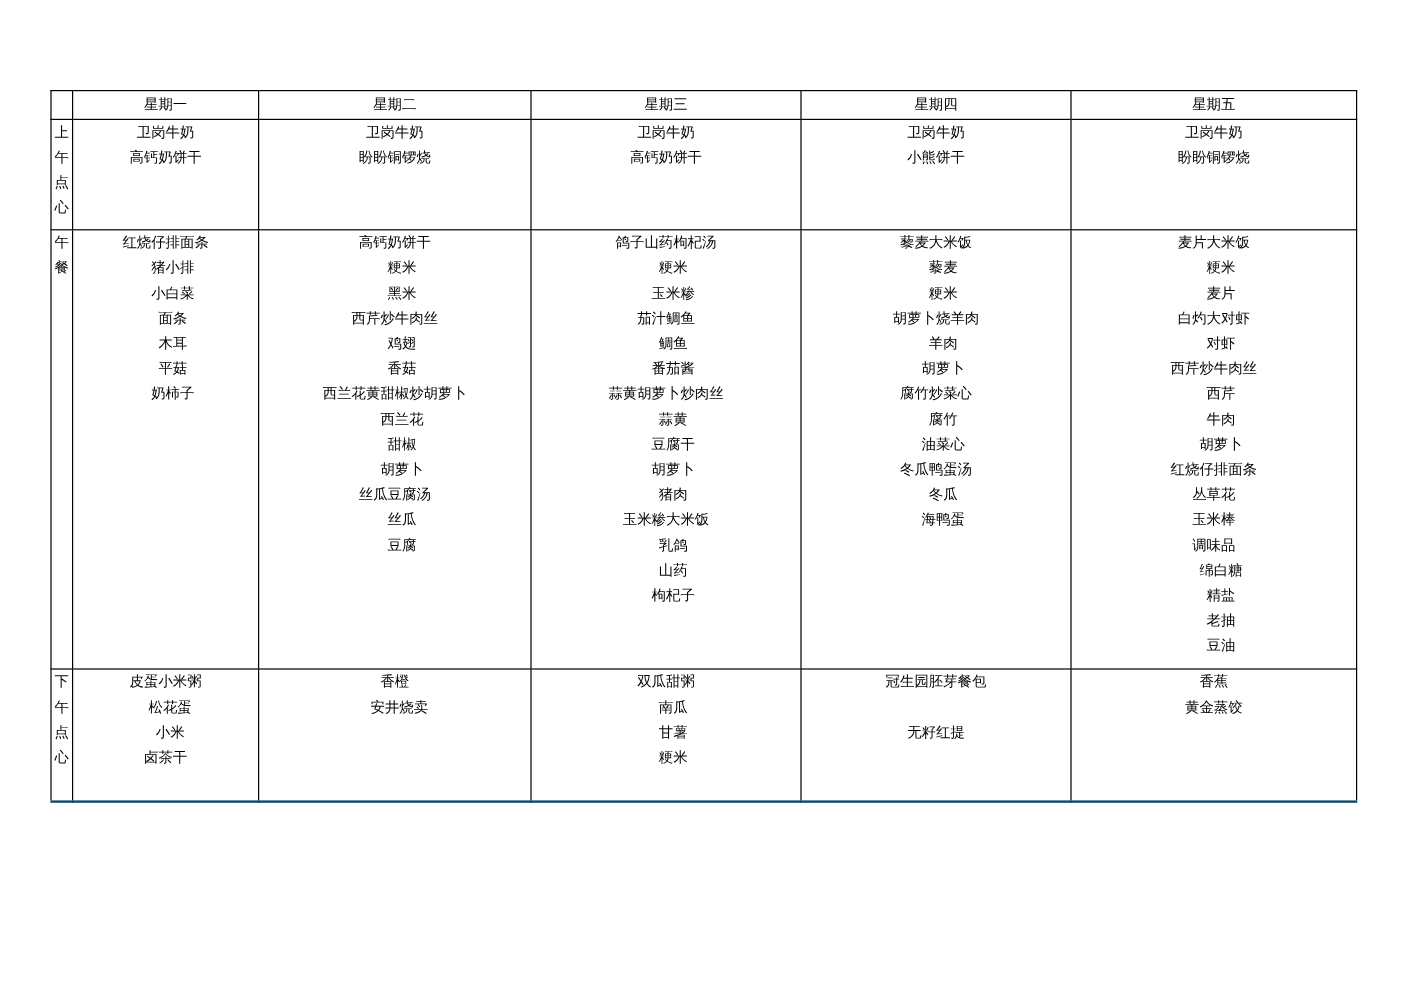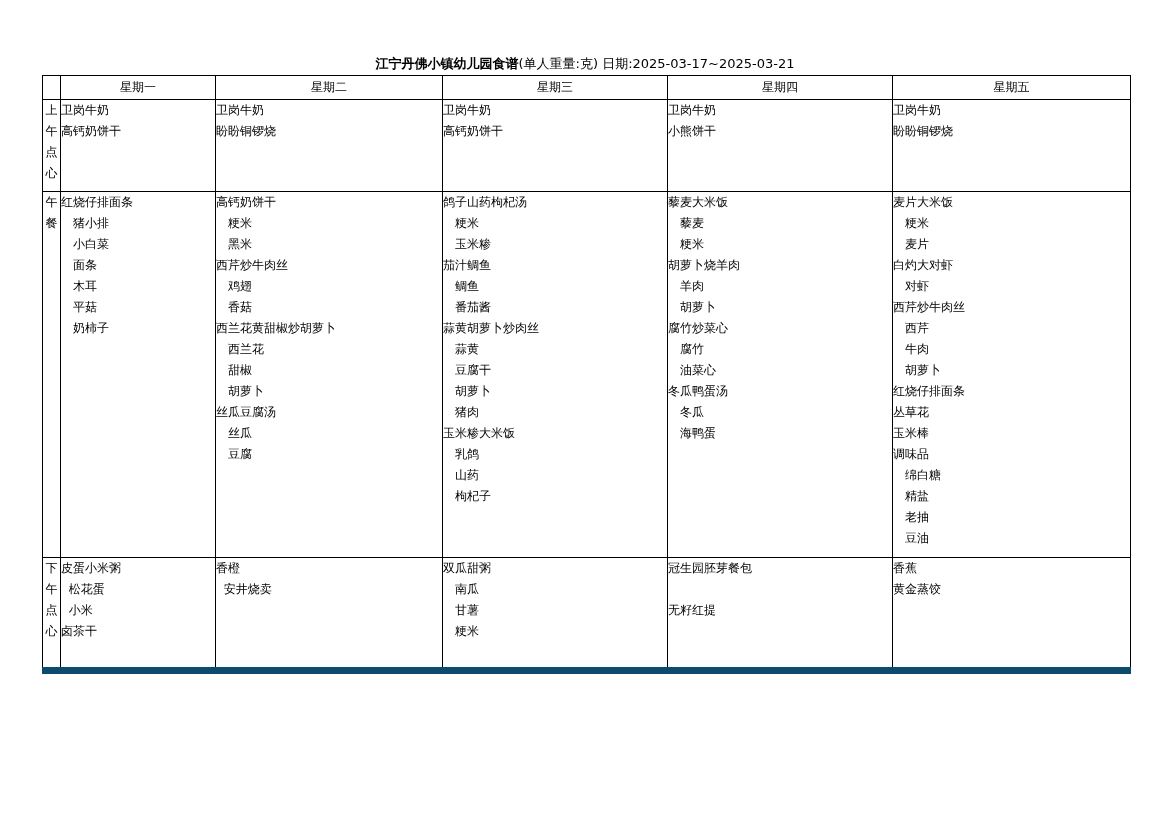--- a/index.html
+++ b/index.html
@@ -21,42 +21,41 @@
   table.menu col.c3{width:225px;}
   table.menu col.c4{width:225px;}
   table.menu col.c5{width:238px;}
   table.menu th, table.menu td{
     border:1px solid #000;
     padding:0;margin:0;
     font-size:12px;font-weight:normal;
     vertical-align:top;
     overflow:hidden;
   }
-  table.menu{border-bottom:7px solid #0c4a6e;padding-left:12px;}
+  table.menu{border-bottom:2px solid #0c4a6e;padding-left:12px;}
   thead th{height:23px;text-align:center;vertical-align:middle;line-height:23px;}
   tr.r0 > td{height:91px;}
   tr.r1 > td{height:365px;}
   tr.r2 > td{height:109px;}
   td.label-cell{
     vertical-align:middle;text-align:center;
     line-height:21px;padding:0;
   }
   td.label-cell .ch{display:block;}
-  td.menu-cell{padding:3px 2px 2px 1px;}
+  td.menu-cell{padding:3px 2px 2px 1px;text-align:center;}
   .line{
     white-space:pre;
     line-height:21px;min-height:21px;
   }
 </style>
 </head>
 <body>
 
 <div class="page">
 
-  <div class="doc-title"><span class="t-bold">江宁丹佛小镇幼儿园食谱</span><span class="t-meta">(单人重量:克) 日期:2025-03-17~2025-03-21</span></div>
 
   <table class="menu">
     <colgroup>
       <col class="c0">
         <col class="c1">
         <col class="c2">
         <col class="c3">
         <col class="c4">
         <col class="c5">
     </colgroup>

